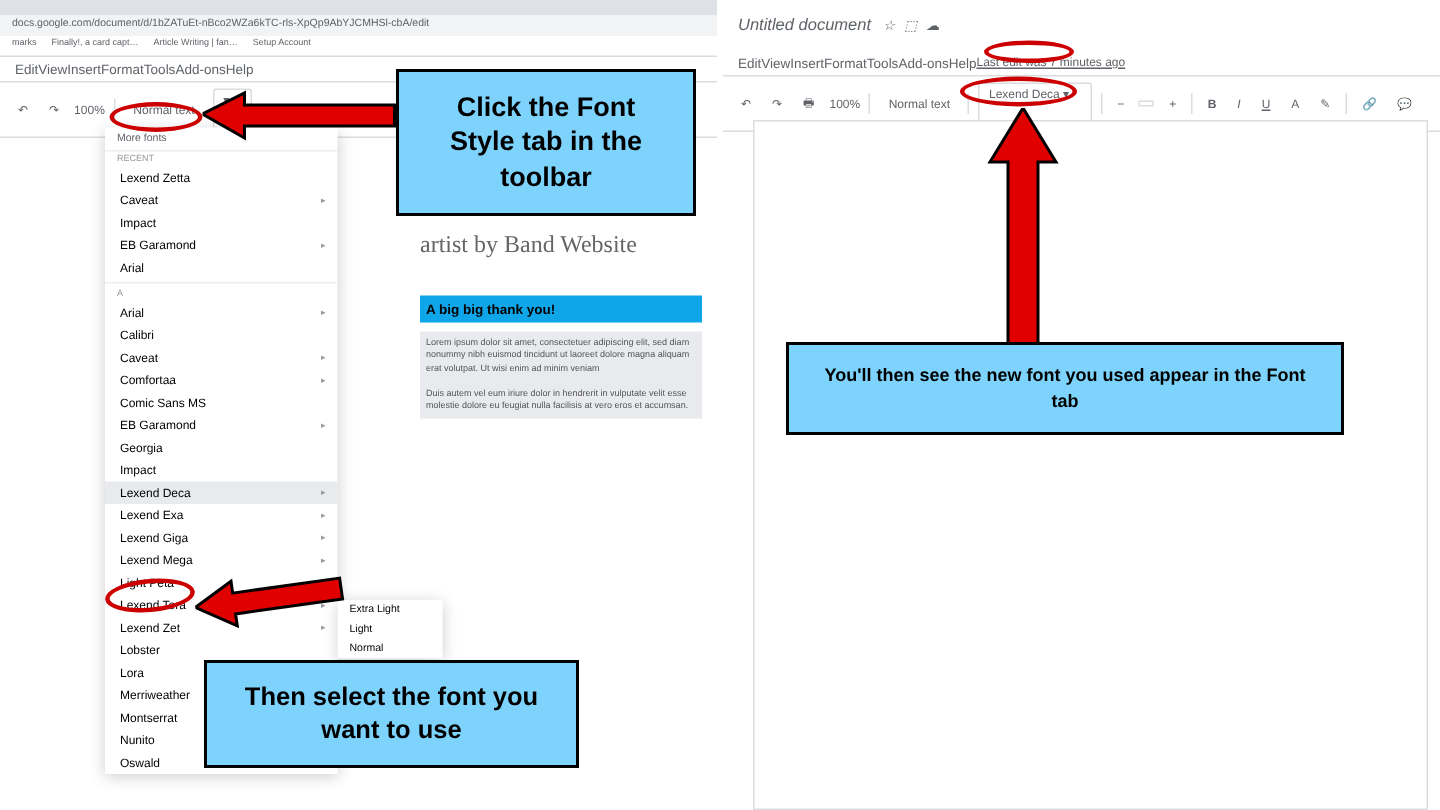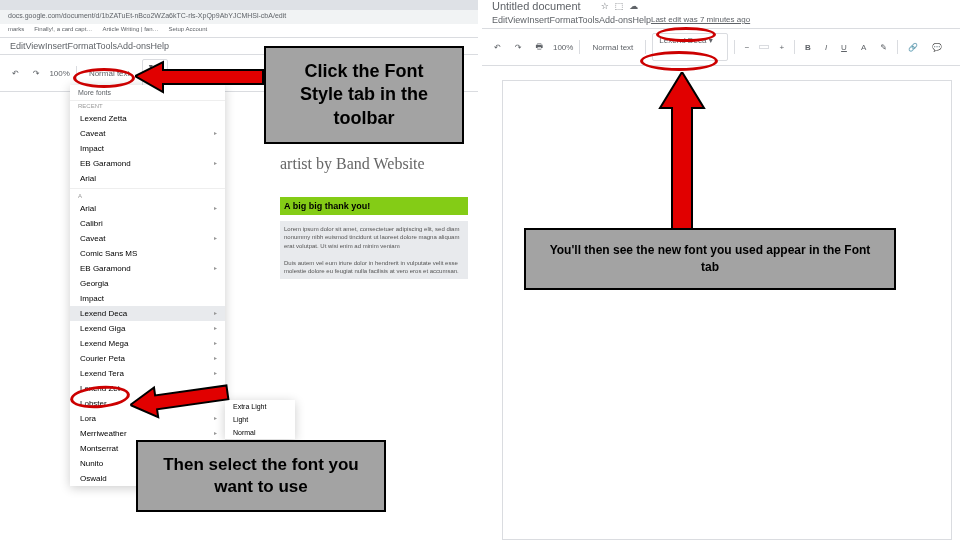--- a/index.html
+++ b/index.html
@@ -7,21 +7,21 @@
     
     .panel { position: absolute; background: #fff; }
     .panel.left { left: 0; top: 0; width: 478px; height: 540px; }
     .panel.right { left: 482px; top: 0; width: 478px; height: 540px; }
     .divider { position: absolute; left: 478px; top: 0; width: 4px; height: 540px; background: #fff; }
     
     .url-bar { background: #f1f3f4; height: 14px; font-size: 7px; color: #5f6368; padding: 2px 8px; overflow: hidden; white-space: nowrap; }
     .browser-tabs { background: #dee1e6; height: 10px; }
     .bookmarks { height: 14px; font-size: 6px; color: #5f6368; padding: 2px 8px; display: flex; gap: 10px; border-bottom: 1px solid #dadce0; }
     
-    .doc-title-row { display: flex; align-items: center; gap: 20px; padding: 0 10px; font-size: 11px; }
+    .doc-title-row { display: flex; align-items: center; gap: 8px; padding: 11px 10px; font-size: 11px; font-style: italic; }
     .doc-title { color: #5f6368; }
     .doc-icons { font-size: 9px; color: #5f6368; display: flex; gap: 6px; }
     
     .menu-bar { display: flex; padding: 3px 10px; font-size: 9px; color: #5f6368; }
     .menu-bar span { cursor: pointer; }
     .last-edit { font-size: 8px; color: #5f6368; text-decoration: underline; }
     
     .toolbar { display: flex; align-items: center; gap: 6px; padding: 4px 8px; border-top: 1px solid #dadce0; border-bottom: 1px solid #dadce0; font-size: 8px; color: #5f6368; }
     .toolbar-btn { padding: 2px 4px; cursor: pointer; }
     .toolbar-sep { width: 1px; height: 14px; background: #dadce0; }
@@ -35,26 +35,26 @@
     .font-item { padding: 3px 10px; font-size: 8px; cursor: pointer; position: relative; }
     .font-item.has-sub::after { content: '▸'; position: absolute; right: 8px; font-size: 6px; color: #999; }
     .font-item.selected { background: #e8eaed; }
     .font-divider { height: 1px; background: #eee; margin: 2px 0; }
     
     .weight-submenu { position: absolute; left: 225px; top: 400px; width: 70px; background: #fff; box-shadow: 0 2px 10px rgba(0,0,0,0.2); font-size: 7px; z-index: 11; }
     .weight-item { padding: 3px 8px; cursor: pointer; }
     
     .doc-content { position: absolute; left: 280px; top: 155px; width: 188px; font-size: 8px; }
     .doc-heading { font-size: 16px; color: #666; font-family: serif; margin-bottom: 24px; }
-    .doc-subhead { font-size: 9px; font-weight: bold; background: #84cc16; padding: 4px; margin-bottom: 6px; }
+    .doc-subhead { font-size: 9px; font-weight: bold; background: #0ea5e9; padding: 4px; margin-bottom: 6px; }
     .doc-para { font-size: 6px; color: #555; line-height: 1.4; background: #e8eaed; padding: 4px; }
     
     .right-doc { position: absolute; left: 20px; top: 80px; right: 8px; bottom: 0; background: #fff; border: 1px solid #dadce0; }
     
-    .callout { position: absolute; background: #a3a3a3; border: 2px solid #000; padding: 12px 18px; font-weight: bold; text-align: center; font-size: 16px; z-index: 20; }
+    .callout { position: absolute; background: #7dd3fc; border: 2px solid #000; padding: 12px 18px; font-weight: bold; text-align: center; font-size: 16px; z-index: 20; }
     .callout.c1 { left: 264px; top: 46px; width: 200px; font-size: 18px; line-height: 1.3; }
     .callout.c2 { left: 136px; top: 440px; width: 250px; font-size: 17px; line-height: 1.3; }
     .callout.c3 { left: 524px; top: 228px; width: 372px; font-size: 12px; line-height: 1.4; }
     
     .arrow { position: absolute; z-index: 15; }
     .arrow svg { display: block; }
     
     .red-oval { position: absolute; border: 3px solid #c00; border-radius: 50%; z-index: 12; pointer-events: none; }
     .red-oval.o1 { left: 73px; top: 68px; width: 62px; height: 20px; }
     .red-oval.o2 { left: 70px; top: 386px; width: 60px; height: 22px; transform: rotate(-5deg); }
@@ -102,28 +102,30 @@
     <div class="font-item">Lexend Zetta</div>
     <div class="font-item has-sub">Caveat</div>
     <div class="font-item">Impact</div>
     <div class="font-item has-sub">EB Garamond</div>
     <div class="font-item">Arial</div>
     <div class="font-divider"></div>
     <div class="font-section">A</div>
     <div class="font-item has-sub">Arial</div>
     <div class="font-item">Calibri</div>
     <div class="font-item has-sub">Caveat</div>
+    <div class="font-item has-sub">Comfortaa</div>
     <div class="font-item">Comic Sans MS</div>
     <div class="font-item has-sub">EB Garamond</div>
     <div class="font-item">Georgia</div>
     <div class="font-item">Impact</div>
     <div class="font-item has-sub selected">Lexend Deca</div>
+    <div class="font-item has-sub">Lexend Exa</div>
     <div class="font-item has-sub">Lexend Giga</div>
     <div class="font-item has-sub">Lexend Mega</div>
-    <div class="font-item has-sub">Courier Peta</div>
+    <div class="font-item has-sub">Light Peta</div>
     <div class="font-item has-sub">Lexend Tera</div>
     <div class="font-item has-sub">Lexend Zet</div>
     <div class="font-item">Lobster</div>
     <div class="font-item has-sub">Lora</div>
     <div class="font-item has-sub">Merriweather</div>
     <div class="font-item has-sub">Montserrat</div>
     <div class="font-item has-sub">Nunito</div>
     <div class="font-item">Oswald</div>
   </div>
 

